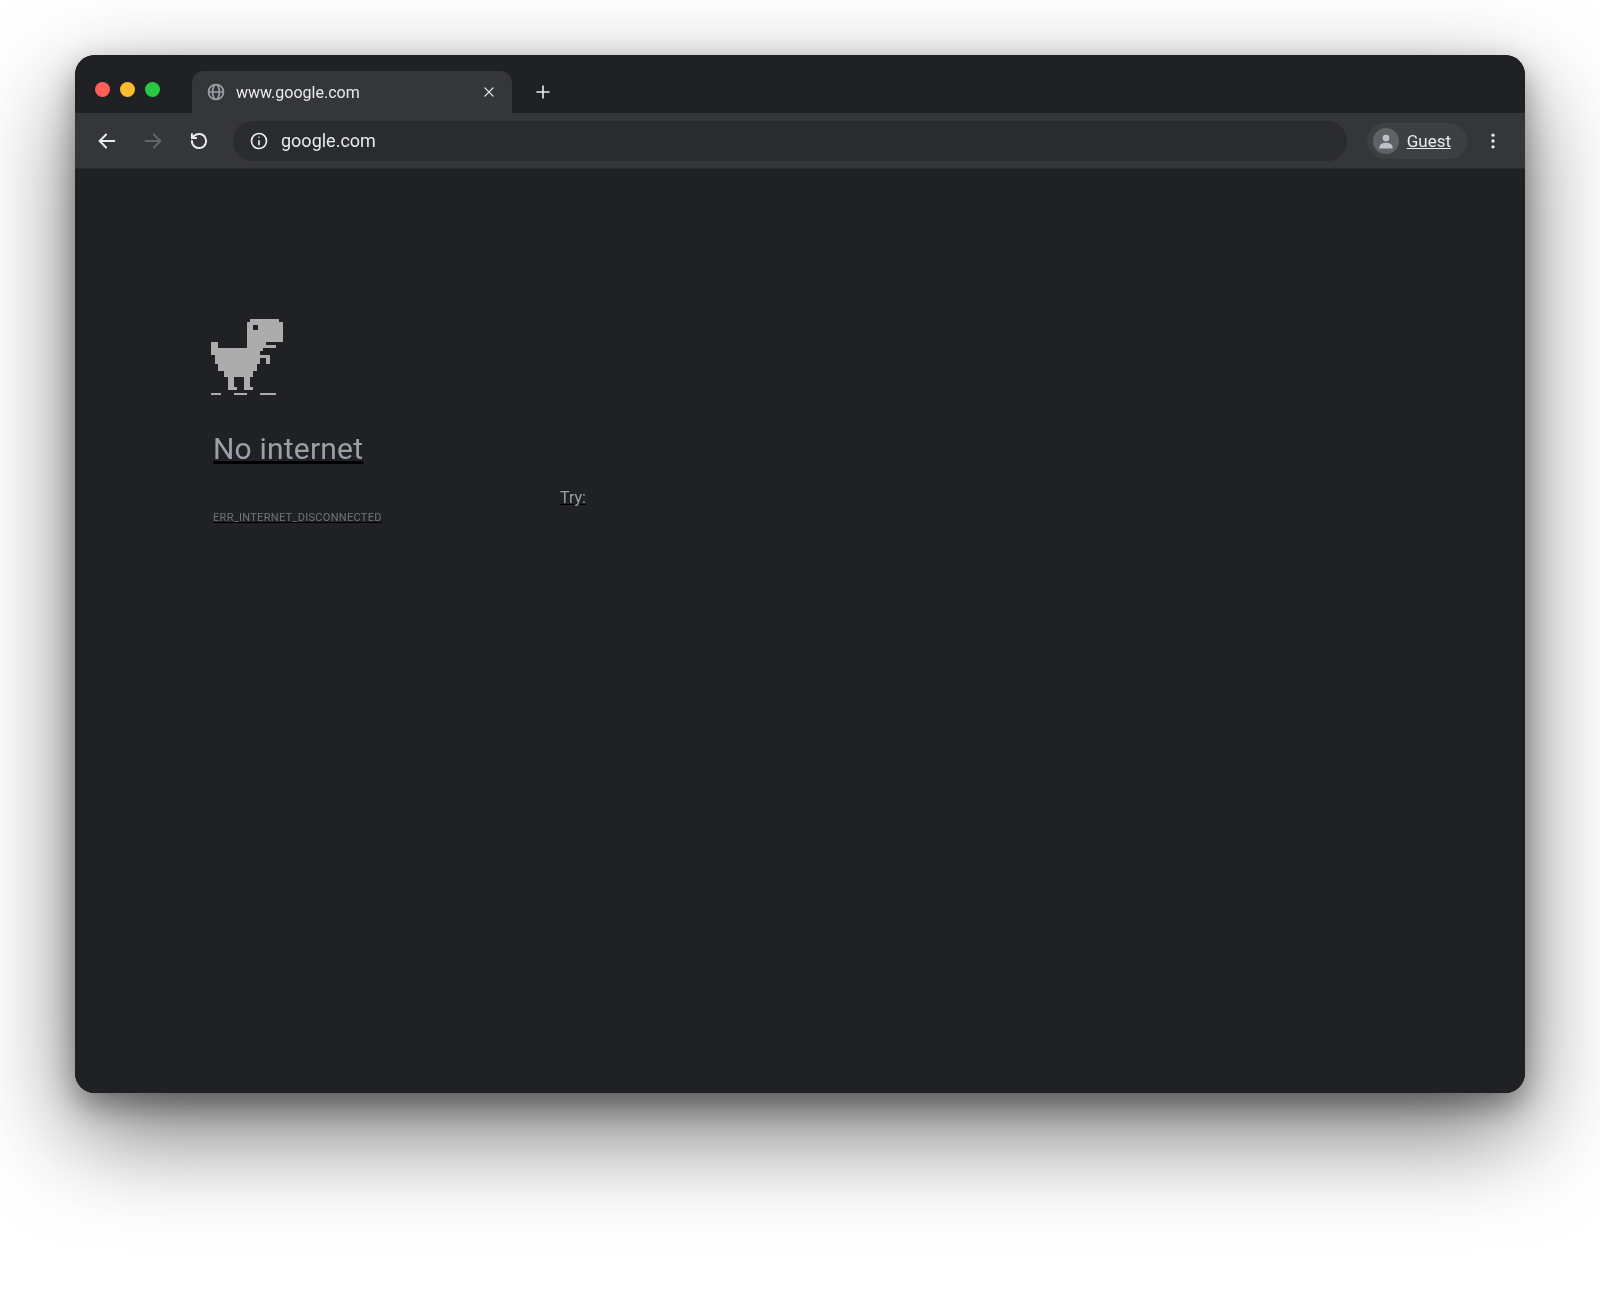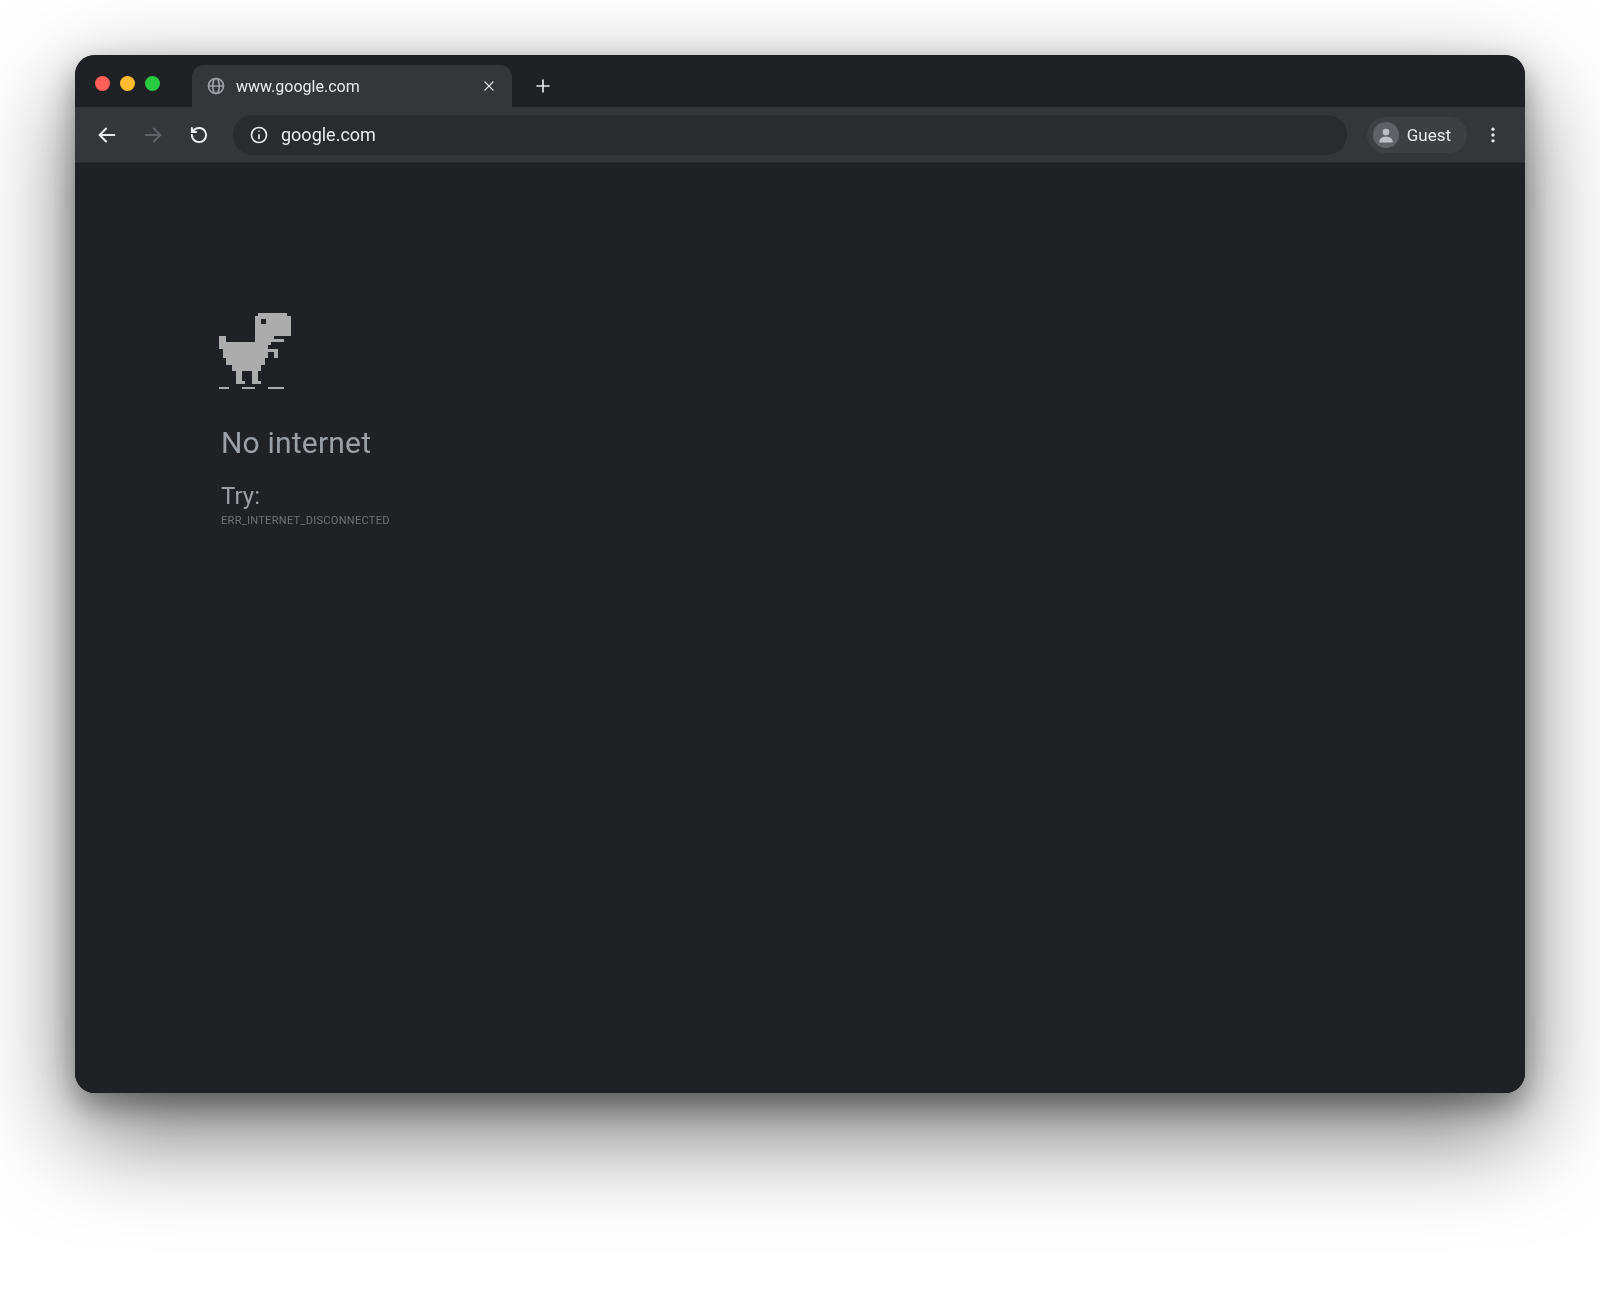--- a/index.html
+++ b/index.html
@@ -29,21 +29,21 @@
     width:100%;height:1038px;
     background:var(--bg);
     border-radius:20px;
     box-shadow:0 40px 100px rgba(0,0,0,.55),0 12px 30px rgba(0,0,0,.35);
     overflow:hidden;
     display:flex;flex-direction:column;
   }
 
   
   .tabstrip{
-    height:52px;
+    height:58px;
     background:var(--tabstrip);
     display:flex;align-items:flex-end;
     padding:0 14px;
     gap:8px;
   }
   .traffic{display:flex;gap:10px;align-items:center;margin-bottom:16px;margin-right:24px;margin-left:6px;}
   .traffic .dot{width:15px;height:15px;border-radius:50%;}
   .dot.red{background:#ff5f57;}
   .dot.yellow{background:#febc2e;}
   .dot.green{background:#28c840;}
@@ -87,39 +87,40 @@
     flex:1;height:40px;background:var(--omnibox);
     border-radius:20px;display:flex;align-items:center;
     padding:0 16px;gap:12px;color:var(--text);
     margin:0 8px;
   }
   .omnibox .site-info{color:var(--text);display:flex;align-items:center;}
   .omnibox .url{font-size:18px;color:var(--text);}
   .profile-chip{
     height:36px;background:var(--chip);border-radius:18px;
     display:flex;align-items:center;gap:8px;padding:0 16px 0 6px;
-    color:var(--text);font-size:17px;cursor:pointer;margin-left:6px;
+    color:var(--text);font-size:17px;cursor:pointer;margin-left:6px;text-decoration:underline;
   }
   .profile-chip .avatar{width:26px;height:26px;border-radius:50%;background:#5f6368;display:flex;align-items:center;justify-content:center;}
 
   
   .content{
     flex:1;background:var(--bg);
-    padding:150px 0 0 16px;
+    padding:150px 0 0 8px;
+    text-decoration:underline;
   }
   .error-box{
     max-width:720px;margin-left:130px;color:var(--muted);
   }
   .dino-wrap{margin-bottom:36px;margin-left:-2px;}
   .dino-wrap svg{display:block;}
   h1{
     margin:0 0 22px 0;font-weight:400;font-size:30px;color:var(--muted);
     letter-spacing:.2px;
   }
-  .try{font-size:24px;color:var(--muted);margin-bottom:4px;}
+  .try{font-size:16px;color:var(--muted);margin-bottom:4px;text-align:center;}
   ul{margin:6px 0 28px 0;padding-left:44px;}
   li{font-size:19px;color:var(--muted);line-height:1.7;}
   .code{font-size:11px;color:#6f7479;letter-spacing:.3px;}
 
   svg{display:block;}
 </style>
 </head>
 <body>
 
 <div class="stage">

